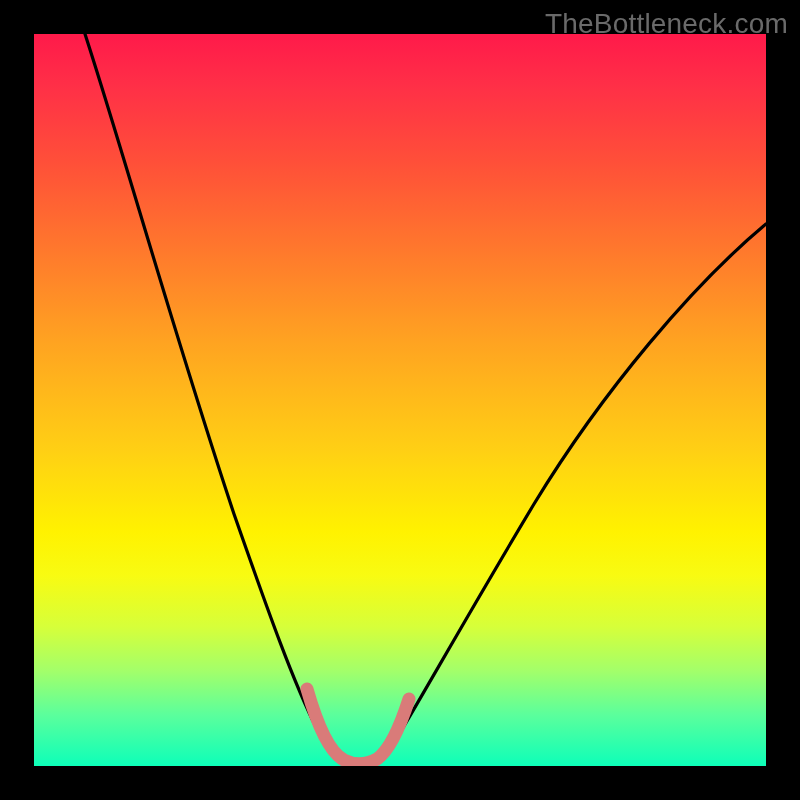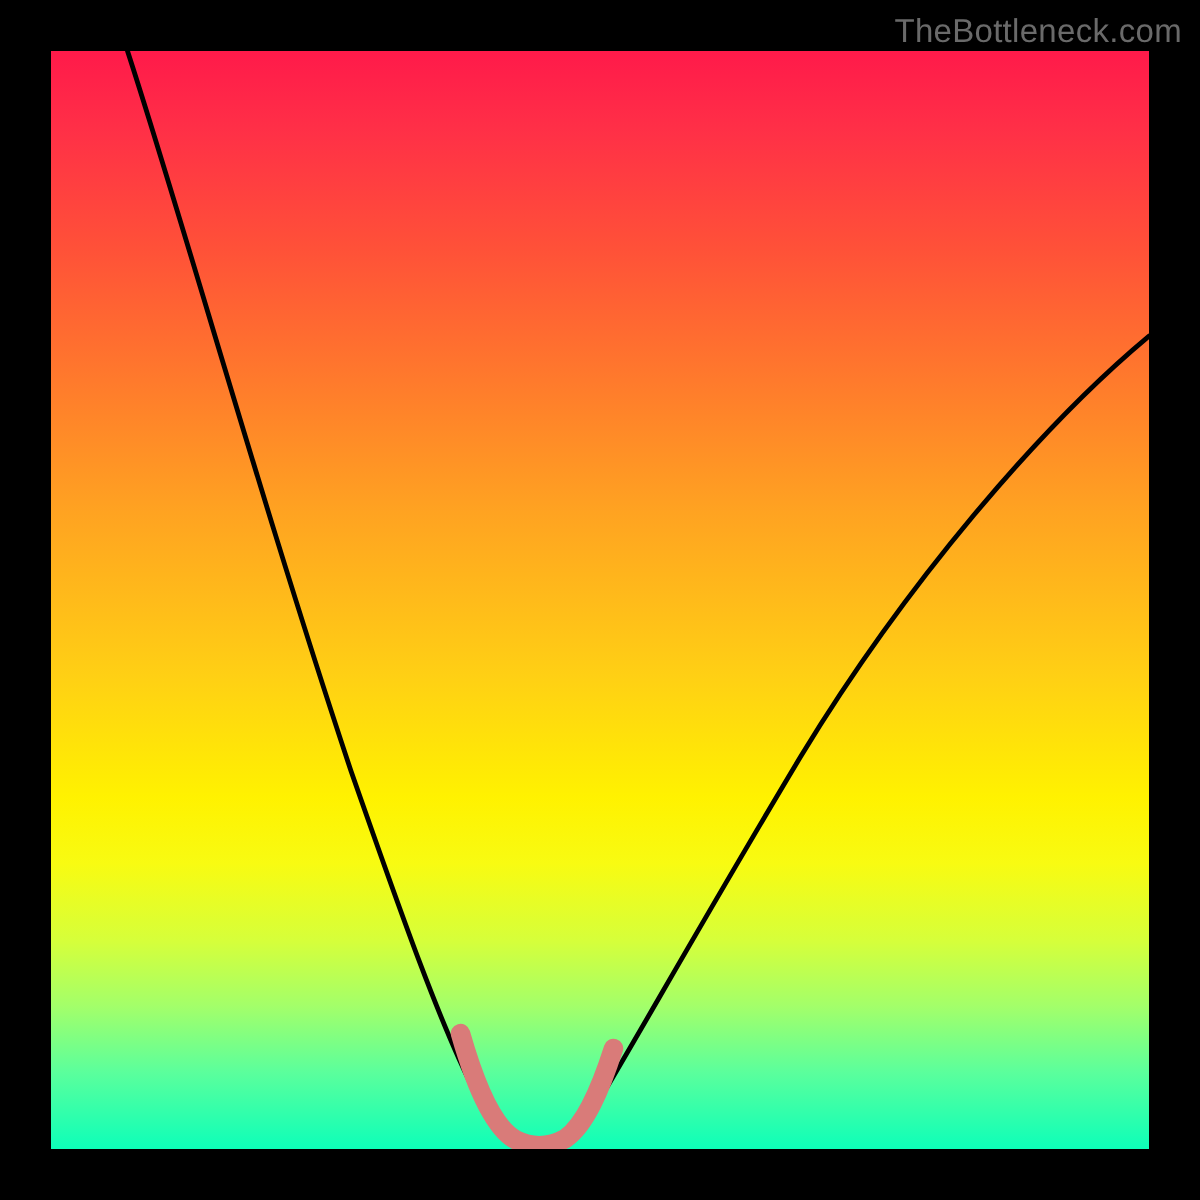--- a/index.html
+++ b/index.html
@@ -46,21 +46,21 @@
       #a3ff6a 87%,
       #5bff9c 93%,
       #0dffb9 100%
     );
   }
   .watermark {
     position: absolute;
     top: 8px;
     right: 12px;
     color: #6a6a6a;
-    font-size: 22px;
+    font-size: 28px;
     font-weight: 500;
     letter-spacing: 0.2px;
   }
   svg.curves {
     position: absolute;
     left: 0;
     top: 0;
     width: 100%;
     height: 100%;
   }

